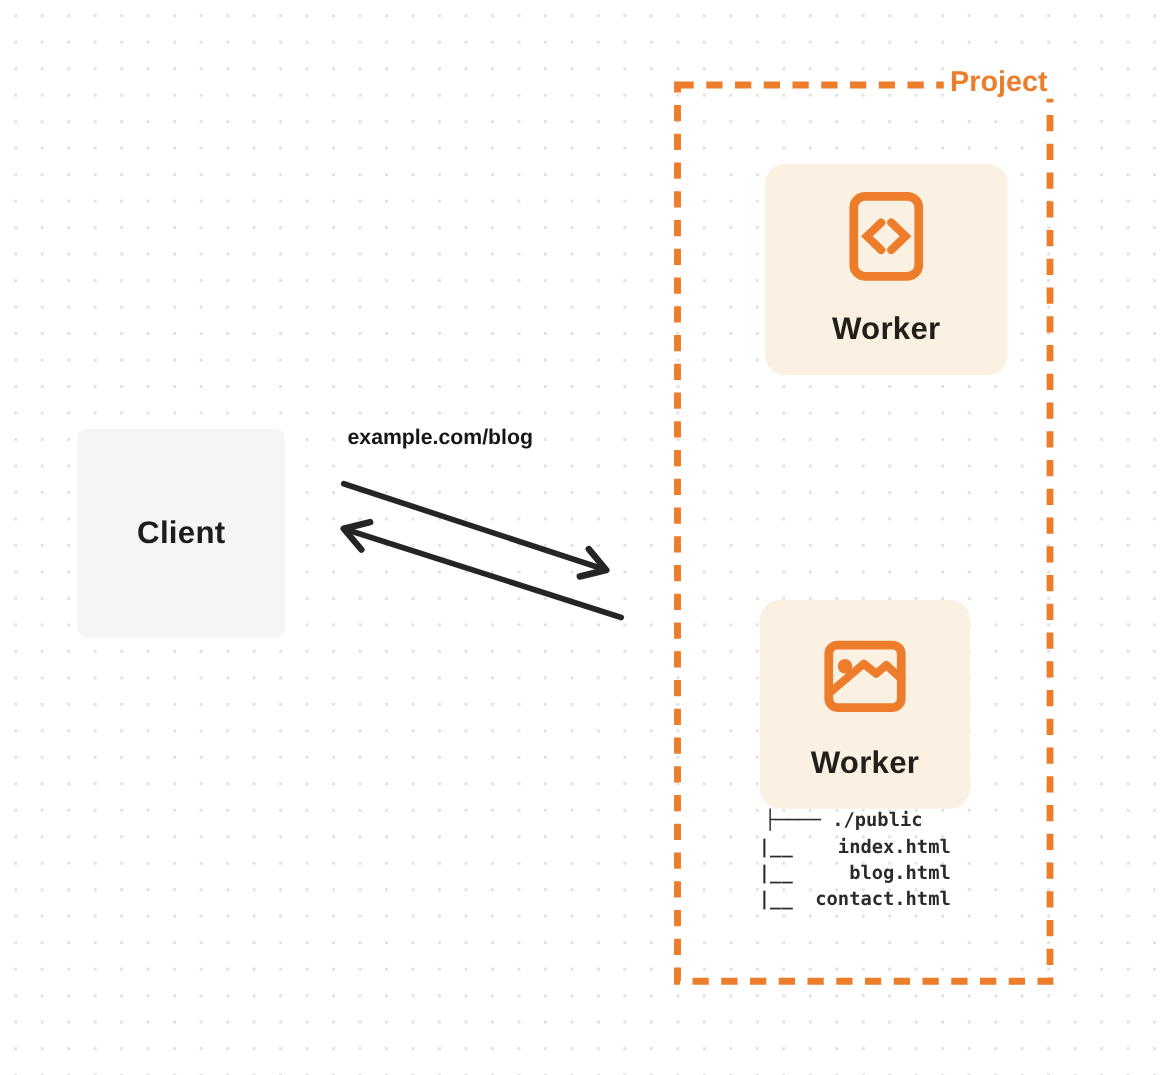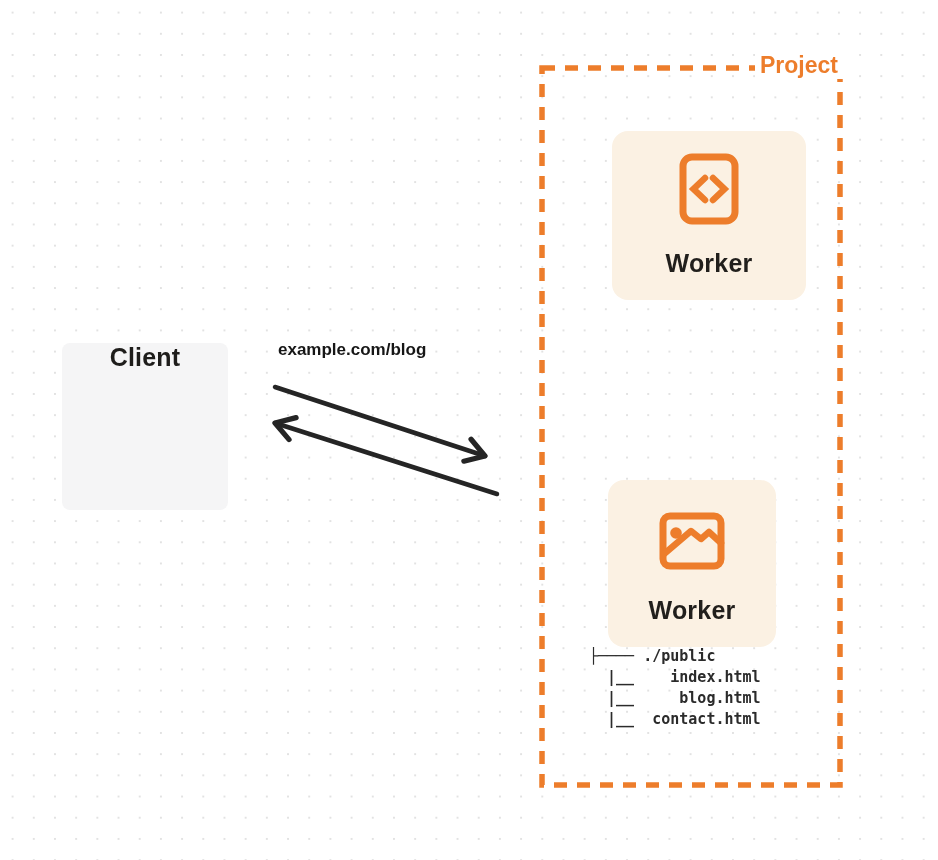--- a/index.html
+++ b/index.html
@@ -17,21 +17,21 @@
   .overlay {
     position: absolute;
     left: 0; top: 0;
   }
   .client-box {
     position: absolute;
     left: 62px; top: 343px;
     width: 166px; height: 167px;
     background: #f5f5f6;
     border-radius: 8px;
-    display: flex; justify-content: center;
+    display: flex; align-items: center; justify-content: center;
   }
   .node-label {
     font-size: 25px;
     font-weight: 700;
     color: #1e1d1b;
     letter-spacing: 0.2px;
   }
   .request-label {
     position: absolute;
     left: 278px; top: 340px;
@@ -74,20 +74,21 @@
   .file-tree {
     position: absolute;
     left: 589px; top: 646px;
     margin: 0;
     font-family: "DejaVu Sans Mono", monospace;
     font-size: 15px;
     line-height: 21px;
     font-weight: 700;
     color: #2b2b2b;
     white-space: pre;
+    text-align: center;
   }
 </style>
 </head>
 <body>
 
 <div class="canvas">
 
   <svg class="overlay" width="938" height="860" viewBox="0 0 938 860">
     <defs>
       <marker id="arrowhead" markerUnits="userSpaceOnUse" markerWidth="30" markerHeight="30" viewBox="0 0 26 26" refX="21" refY="13" orient="auto">

